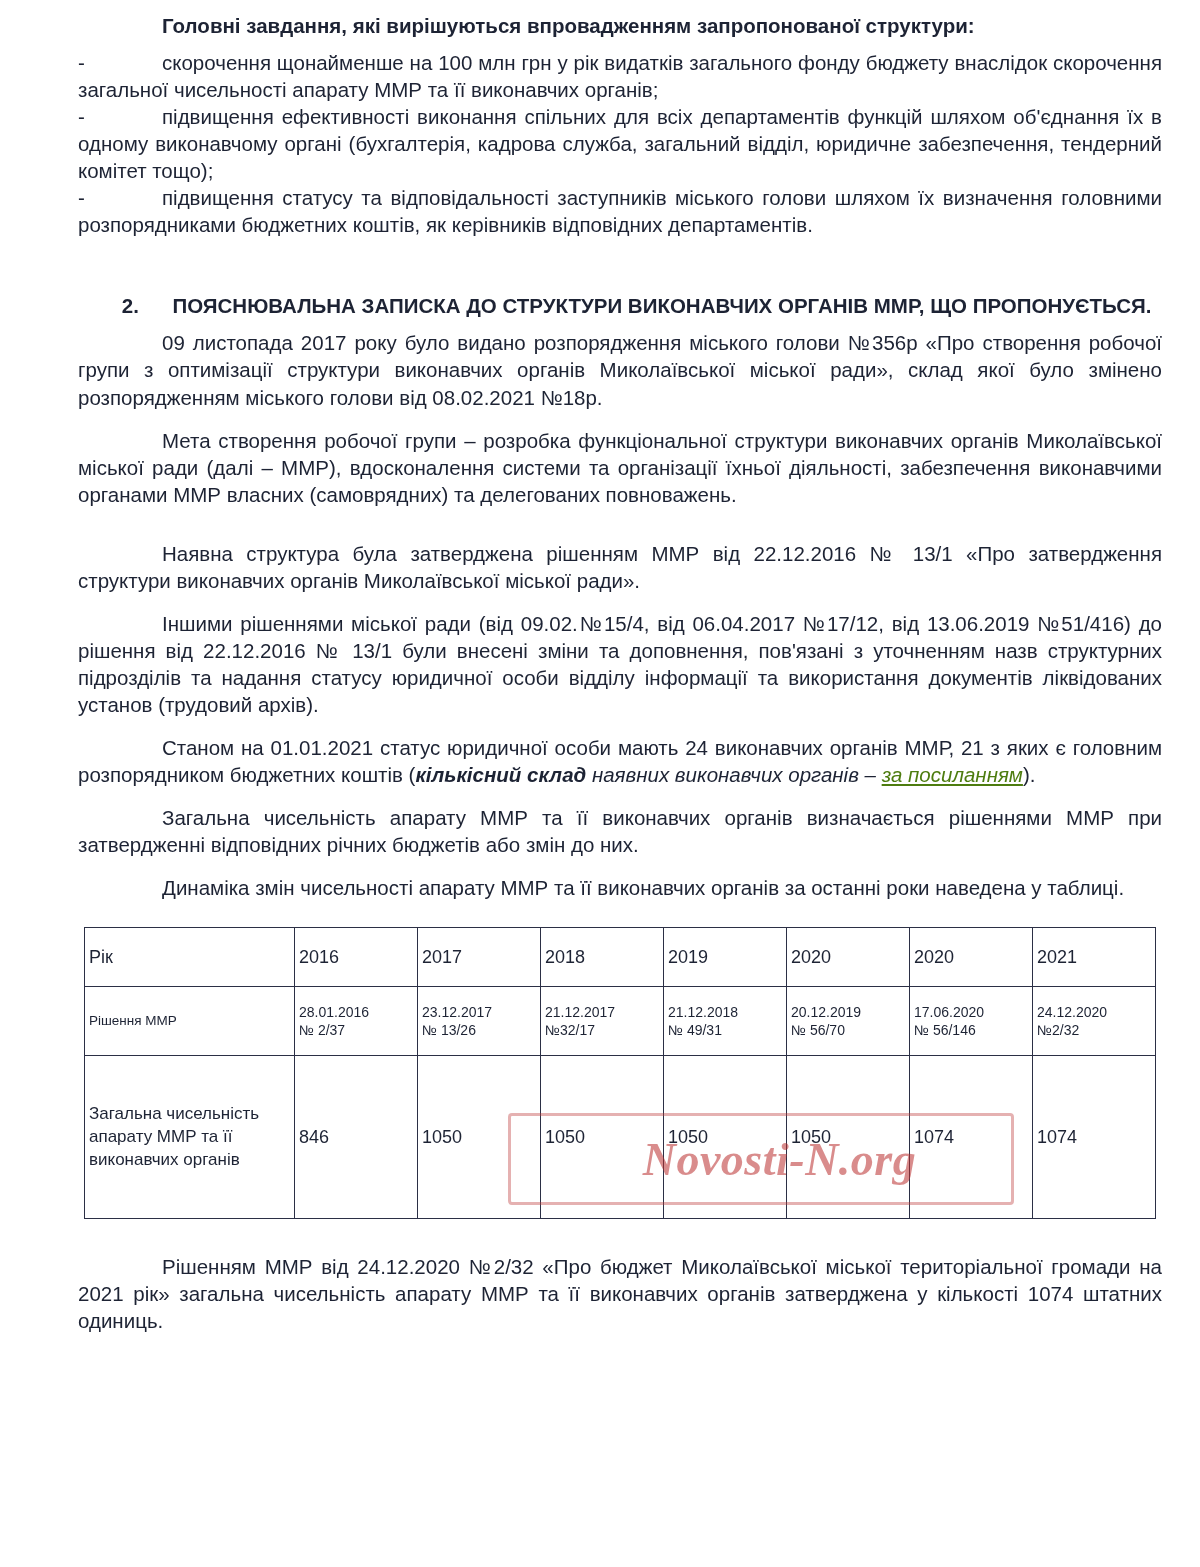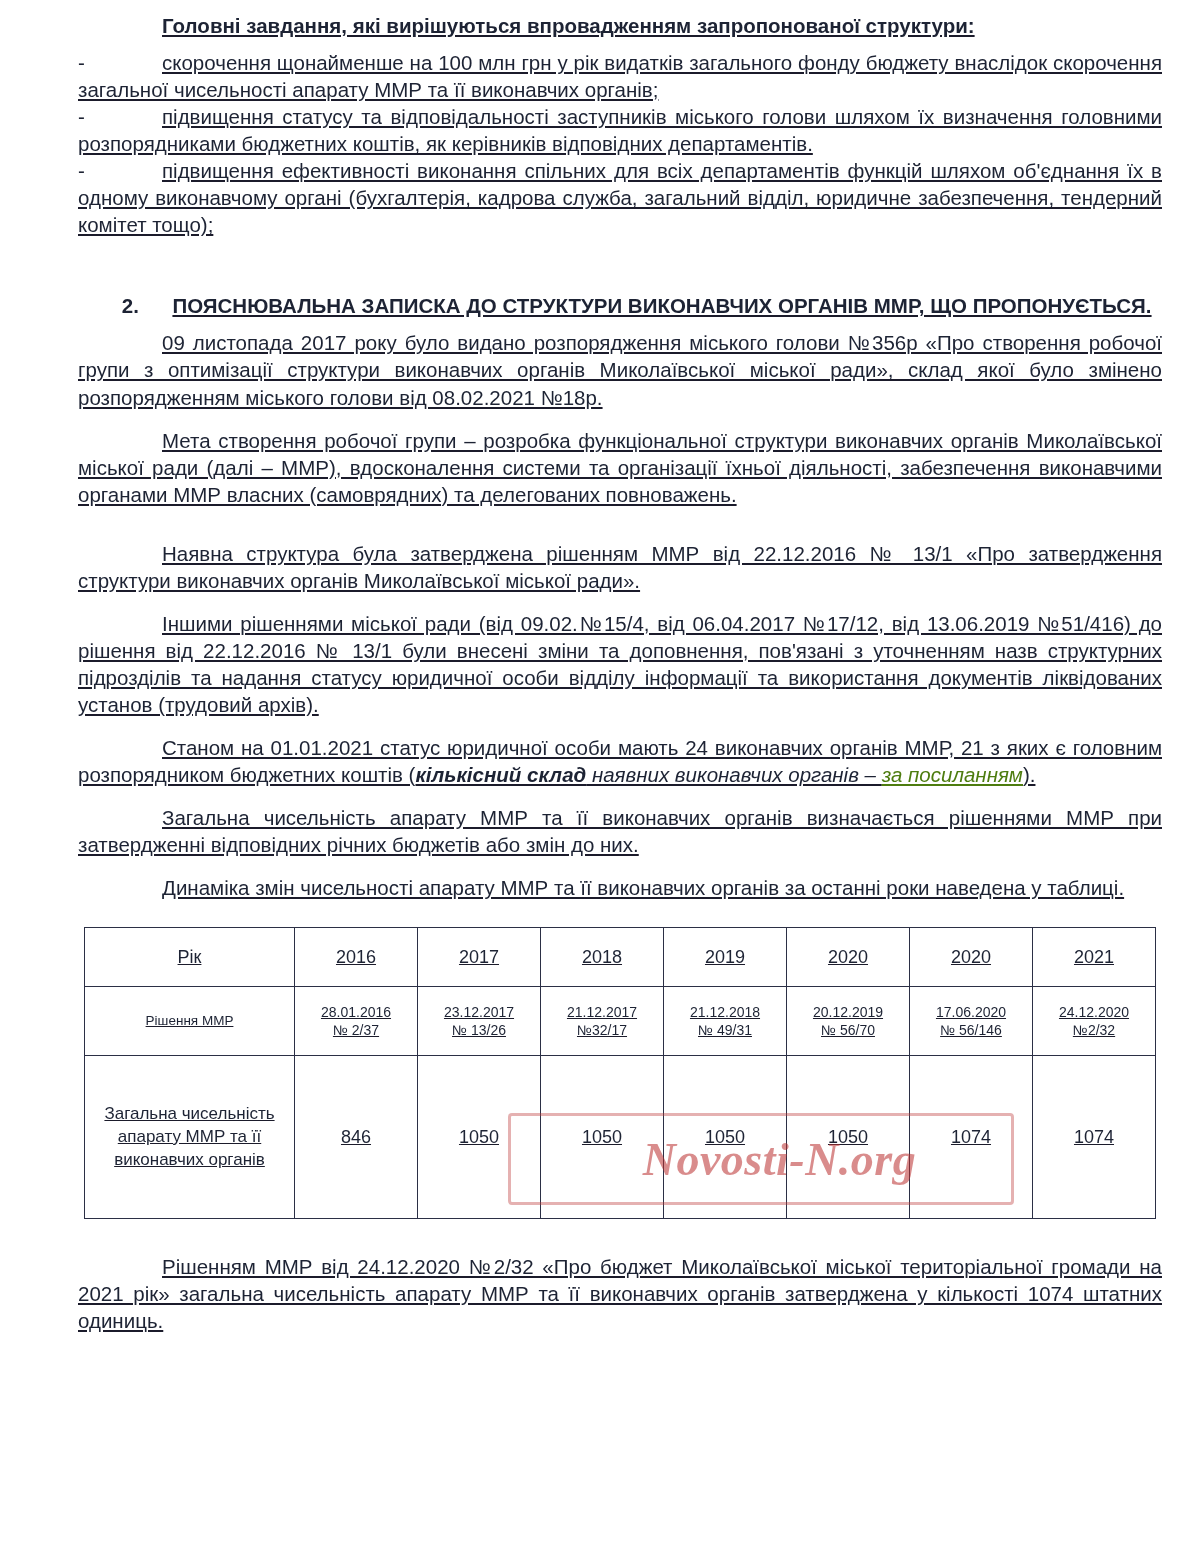--- a/index.html
+++ b/index.html
@@ -12,21 +12,20 @@
     min-height: 1567px;
     font-family: "Liberation Sans", sans-serif;
     color: #1b1b2b;
   }
   .page {
     position: relative;
     width: 1200px;
     min-height: 1567px;
     box-sizing: border-box;
     padding: 12px 38px 34px 78px;
-    text-decoration: underline;
   }
   p {
     margin: 0;
     font-size: 20.5px;
     line-height: 1.32;
     text-align: justify;
     text-justify: inter-word;
     color: #1d2334;
   }
   .indent { text-indent: 84px; }
@@ -66,21 +65,21 @@
     margin: 26px 0 0 0;
     padding-left: 6px;
   }
   table.data {
     border-collapse: collapse;
     width: 1070px;
     table-layout: fixed;
   }
   table.data td {
     border: 1px solid #2b2f45;
-    text-align: center;
+    text-align: left;
     vertical-align: middle;
     color: #1d2334;
     padding: 6px 4px;
   }
   .row-head td {
     font-size: 18px;
     height: 46px;
   }
   .row-head td.first { font-size: 18px; }
   .row-dec td {
@@ -130,24 +129,24 @@
 <div class="page">
 
   <p class="head-spaced">Головні завдання, які вирішуються впровадженням запропонованої структури:</p>
 
   <div class="gap-s"></div>
 
   <p class="dash-line">
     <span class="dash">-</span><span>скорочення щонайменше на 100 млн грн у рік видатків загального фонду бюджету внаслідок скорочення загальної чисельності апарату ММР та її виконавчих органів;</span>
   </p>
   <p class="dash-line">
+    <span class="dash">-</span><span>підвищення ефективності виконання спільних для всіх департаментів функцій шляхом об'єднання їх в одному виконавчому органі (бухгалтерія, кадрова служба, загальний відділ, юридичне забезпечення, тендерний комітет тощо);</span>
+  </p>
+  <p class="dash-line">
     <span class="dash">-</span><span>підвищення статусу та відповідальності заступників міського голови шляхом їх визначення головними розпорядниками бюджетних коштів, як керівників відповідних департаментів.</span>
-  </p>
-  <p class="dash-line">
-    <span class="dash">-</span><span>підвищення ефективності виконання спільних для всіх департаментів функцій шляхом об'єднання їх в одному виконавчому органі (бухгалтерія, кадрова служба, загальний відділ, юридичне забезпечення, тендерний комітет тощо);</span>
   </p>
 
   <div class="gap-xl"></div>
 
   <p class="section-title">
     <span class="num">2.</span><span>ПОЯСНЮВАЛЬНА ЗАПИСКА ДО СТРУКТУРИ ВИКОНАВЧИХ ОРГАНІВ ММР, ЩО ПРОПОНУЄТЬСЯ.</span>
   </p>
 
   <div class="gap-s"></div>
 

